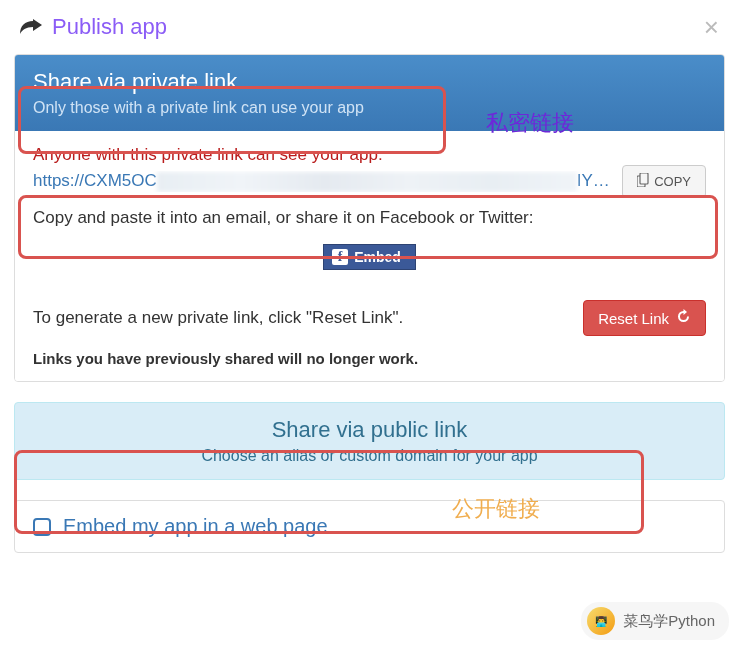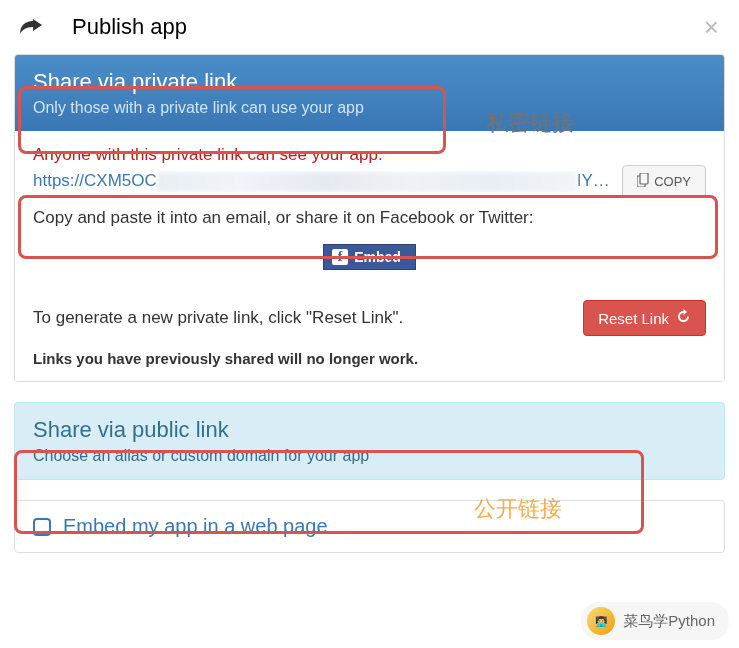--- a/index.html
+++ b/index.html
@@ -31,22 +31,21 @@
       align-items: center;
       gap: 10px;
     }
     .share-icon {
       font-size: 20px;
       color: #333;
     }
     .modal-title {
       font-size: 22px;
       font-weight: 400;
-      color: #000000;
-      margin-left: 20px;
+      color: #8b5cf6;
     }
     .close-btn {
       font-size: 26px;
       color: #bbb;
       background: none;
       border: none;
       cursor: pointer;
       font-weight: 300;
       line-height: 1;
     }
@@ -83,21 +82,21 @@
       top: 86px;
       left: 18px;
       width: 428px;
       height: 68px;
     }
     .annotation-private {
       position: absolute;
       top: 108px;
       left: 486px;
       font-size: 22px;
-      color: #737373;
+      color: #6d28d9;
       font-family: "Microsoft YaHei", sans-serif;
     }
     .panel-body {
       padding: 14px 18px;
       background: #fff;
     }
     .body-text {
       font-size: 17px;
       color: #b91c1c;
       margin-bottom: 0;
@@ -201,41 +200,42 @@
       font-size: 15px;
       font-weight: bold;
       color: #333;
     }
     .panel-heading-public {
       background: #d9edf7;
       padding: 14px 18px;
       border: 1px solid #bce8f1;
       border-radius: 4px;
       position: relative;
+      text-align: center;
     }
     .panel-heading-public h3 {
       font-size: 22px;
       font-weight: 400;
       color: #31708f;
       margin-bottom: 4px;
     }
     .panel-heading-public p {
       font-size: 16px;
       color: #31708f;
     }
     .red-box-3 {
       top: 450px;
       left: 14px;
       width: 630px;
       height: 84px;
     }
     .annotation-public {
       position: absolute;
       top: 494px;
-      left: 474px;
+      left: 452px;
       font-size: 22px;
       color: #f0ad4e;
       font-family: "Microsoft YaHei", sans-serif;
       text-align: center;
     }
     .embed-panel {
       border: 1px solid #ddd;
       border-radius: 4px;
       padding: 14px 18px;
       display: flex;

